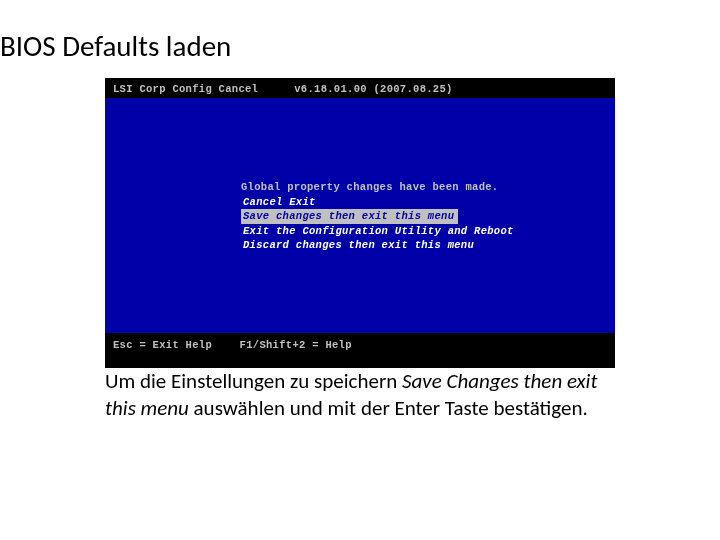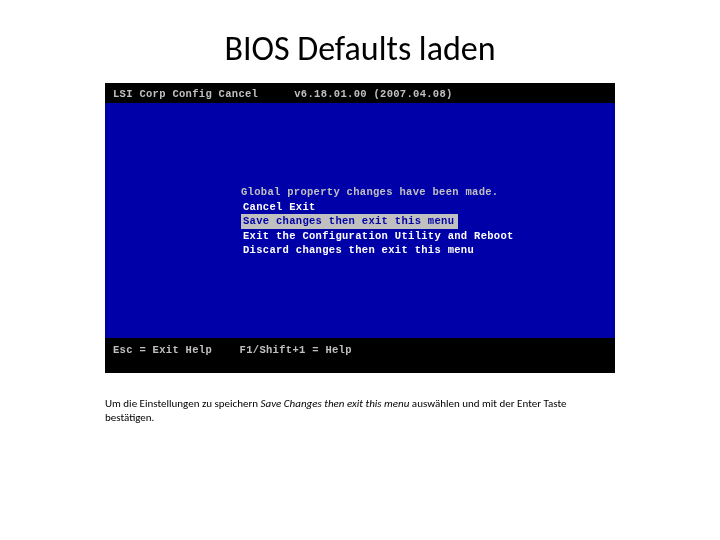--- a/index.html
+++ b/index.html
@@ -4,23 +4,22 @@
 <style>
   * { margin: 0; padding: 0; box-sizing: border-box; }
   body {
     width: 720px;
     height: 540px;
     background: #fff;
     font-family: Calibri, Arial, sans-serif;
     position: relative;
   }
   .slide-title {
-    font-size: 34px;
+    font-size: 29px;
     font-weight: 400;
-    text-align: center;
     padding: 28px 0 14px 0;
     color: #000;
   }
   .bios-screen {
     width: 510px;
     height: 290px;
     margin: 0 auto;
     background: #000;
     font-family: 'Courier New', monospace;
     font-size: 10.5px;
@@ -46,62 +45,63 @@
     position: absolute;
     top: 82px;
     left: 136px;
     font-weight: bold;
   }
   .menu-prompt { color: #c0c0c0; margin-bottom: 1px; }
   .menu-item {
     color: #fff;
     padding: 0 4px 0 2px;
     white-space: pre;
+    font-style: italic;
   }
   .menu-item.selected {
     background: #c0c0c0;
     color: #0000a8;
     display: inline-block;
   }
   .bios-footer {
     background: #000;
     color: #c0c0c0;
     height: 35px;
     padding: 5px 8px;
     font-weight: bold;
   }
   .bios-footer .col1 { display: inline-block; width: 120px; }
   .caption {
     width: 510px;
-    margin: 24px auto 0 auto;
-    font-size: 11px;
+    margin: 0 auto 0 auto;
+    font-size: 21px;
     color: #000;
     line-height: 1.3;
   }
   .caption .italic { font-style: italic; }
 </style>
 </head>
 <body>
 
 <div class="slide-title">BIOS Defaults laden</div>
 
 <div class="bios-screen">
   <div class="bios-top">
-    <span>LSI Corp Config Cancel</span><span class="ver">v6.18.01.00 (2007.04.08)</span>
+    <span>LSI Corp Config Cancel</span><span class="ver">v6.18.01.00 (2007.08.25)</span>
   </div>
   <div class="bios-body">
     <div class="menu-block">
       <div class="menu-prompt">Global property changes have been made.</div>
       <div class="menu-item">Cancel Exit</div>
       <div><span class="menu-item selected">Save changes then exit this menu</span></div>
       <div class="menu-item">Exit the Configuration Utility and Reboot</div>
       <div class="menu-item">Discard changes then exit this menu</div>
     </div>
   </div>
   <div class="bios-footer">
     <span class="col1">Esc = Exit Help</span>
-    <span>F1/Shift+1 = Help</span>
+    <span>F1/Shift+2 = Help</span>
   </div>
 </div>
 
 <div class="caption">
   <span>Um die Einstellungen zu speichern </span><span class="italic">Save Changes then exit this menu</span><span> auswählen und mit der Enter Taste bestätigen.</span>
 </div>
 
 </body></html>

